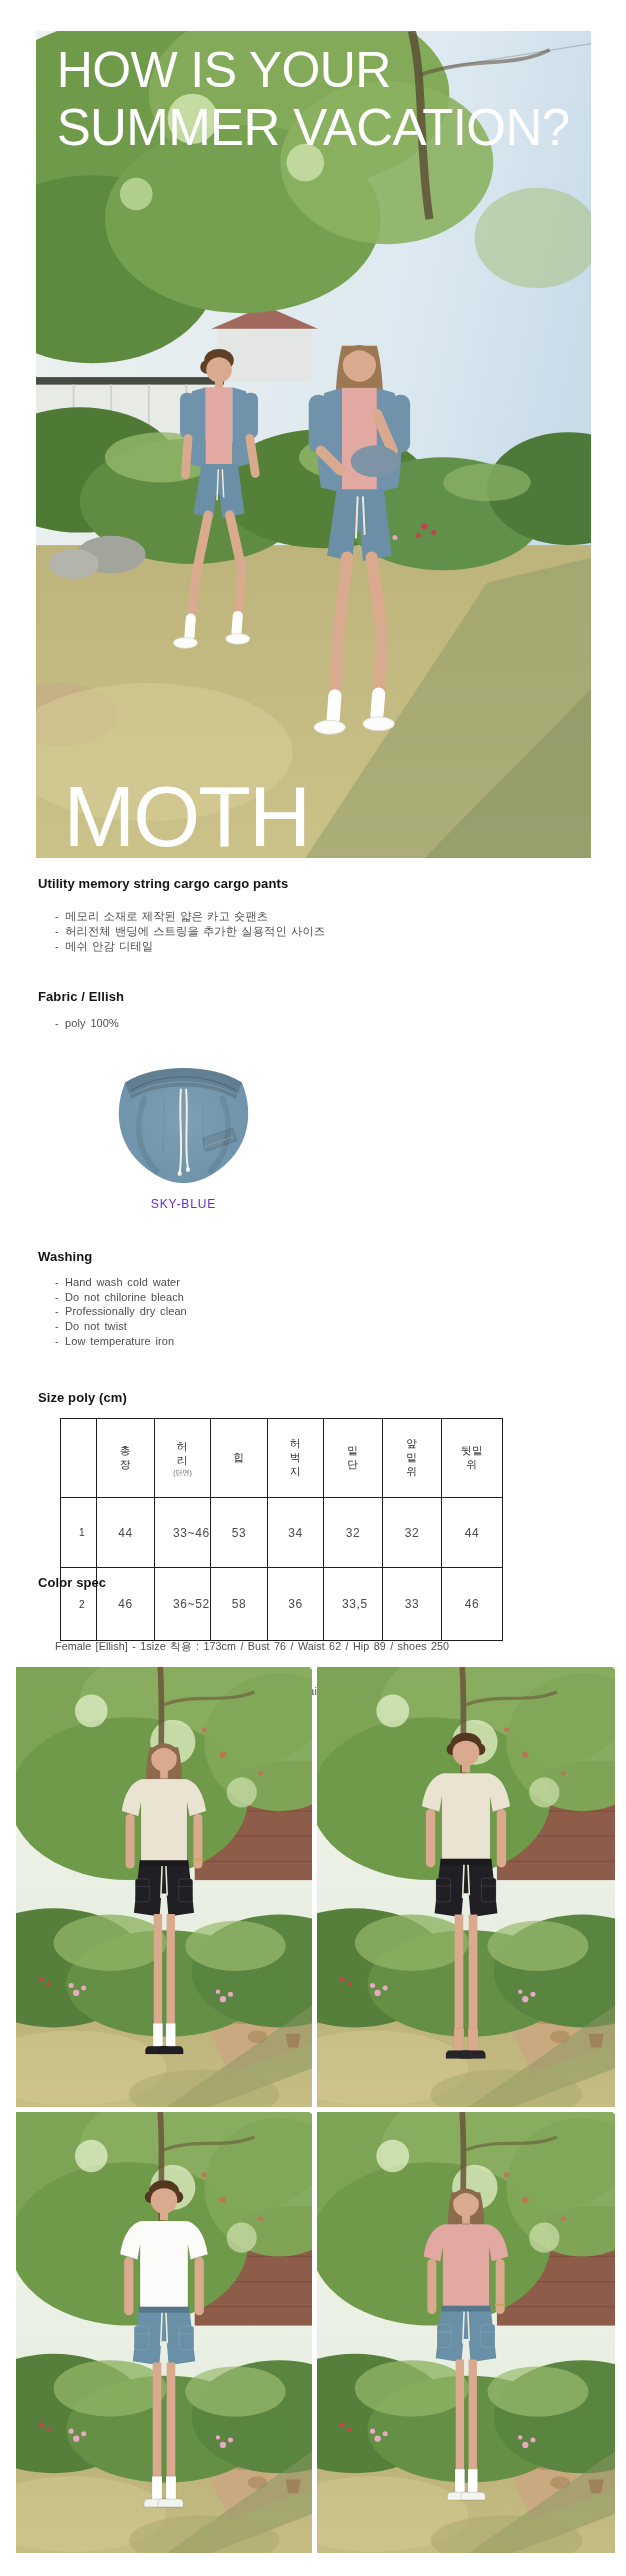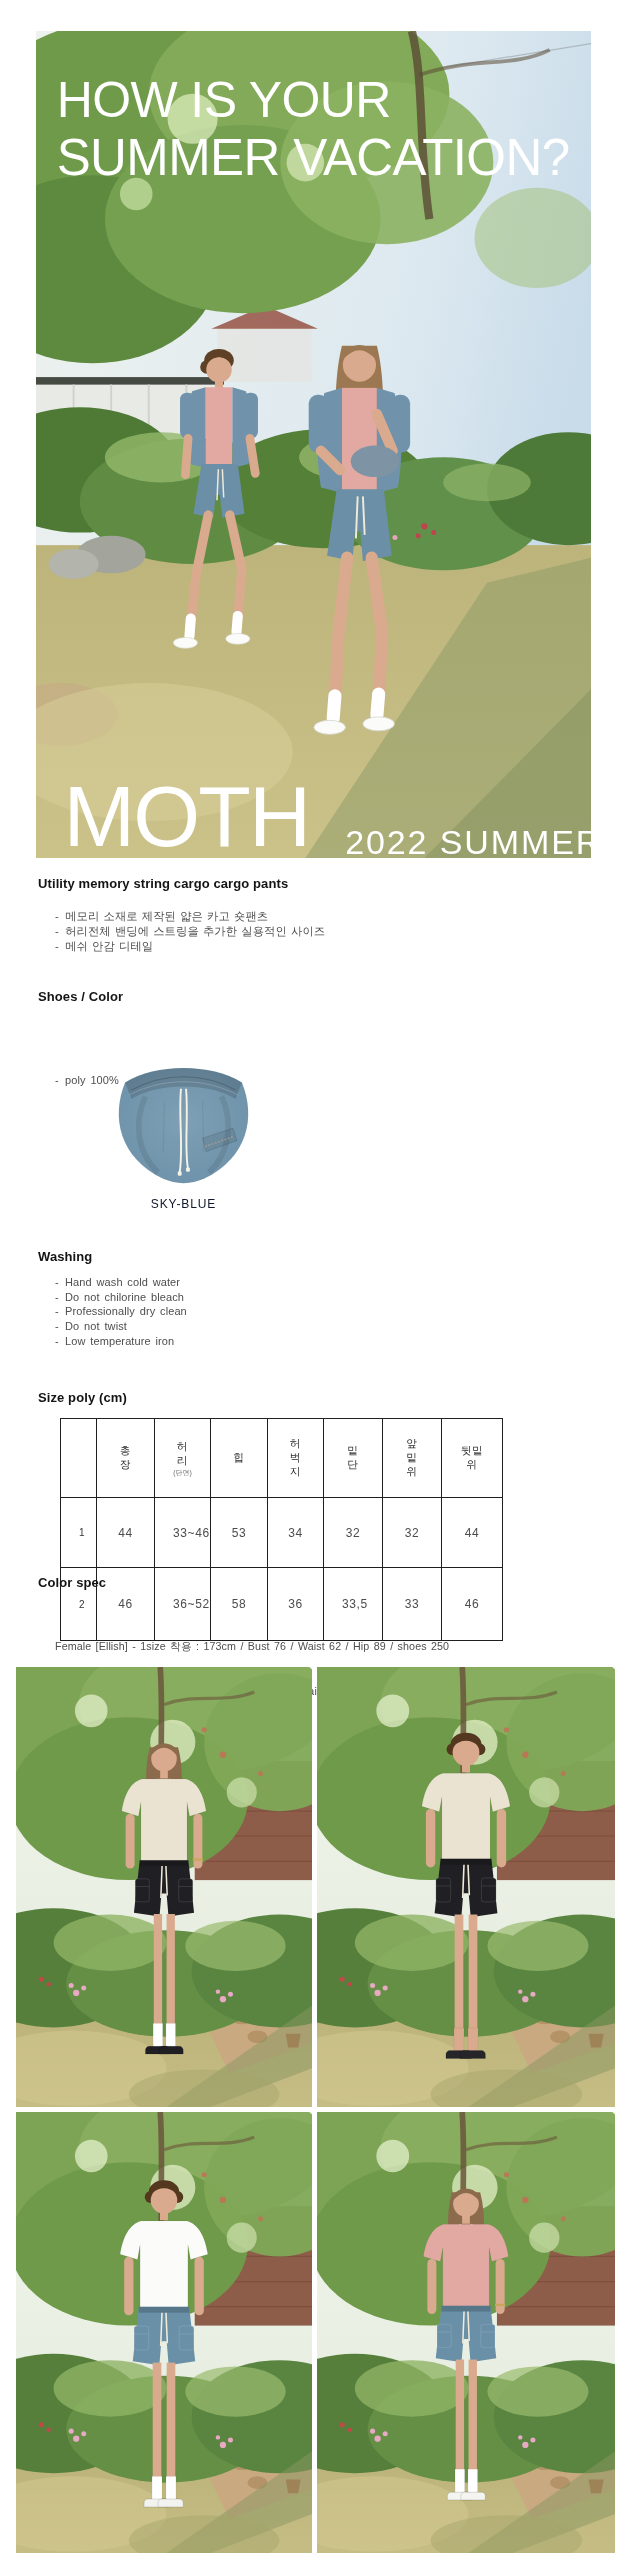--- a/index.html
+++ b/index.html
@@ -2,41 +2,41 @@
 <html style="font-size:10px"><head>
 <meta charset="utf-8">
 <style>
   html,body{margin:0;padding:0;background:#fff;}
   body{font-family:"Liberation Sans","DejaVu Sans",sans-serif;color:#222;}
   #page{position:relative;width:627px;height:2576px;background:#fff;margin:0 auto;overflow:hidden;}
 
   
   .hero{position:absolute;left:36px;top:31px;width:555px;height:827px;overflow:hidden;}
   .hero svg{position:absolute;inset:0;width:100%;height:100%;display:block;}
-  .hero-text{position:absolute;color:#ffffff;font-weight:400;line-height:1;letter-spacing:-0.6px;white-space:nowrap;margin-top:30px;}
+  .hero-text{position:absolute;color:#ffffff;font-weight:400;line-height:1;letter-spacing:-0.6px;white-space:nowrap;}
   .hl1{left:20.7px;top:13.8px;font-size:50px;}
   .hl2{left:20.7px;top:71px;font-size:51px;}
   .brand-row{position:absolute;left:27.6px;bottom:-1.3px;display:flex;align-items:flex-end;gap:36px;color:#fff;line-height:1;white-space:nowrap;}
   .brand{font-size:86px;font-weight:400;letter-spacing:-1.9px;}
   .season{font-size:34px;font-weight:400;letter-spacing:1.9px;}
 
   
   .h{position:absolute;left:38px;font-size:13px;font-weight:700;color:#141414;letter-spacing:0.1px;line-height:1.15;}
   .list{position:absolute;left:55px;color:#4e4e4e;}
   .list .li{display:flex;align-items:flex-end;line-height:14.7px;letter-spacing:0.1px;word-spacing:1.6px;}
   .list .li::before{content:"-";margin-right:6.3px;flex:none;color:#4e4e4e;}
   .list-ko .li{font-size:11.3px;line-height:15px;word-spacing:0.9px;}
   .list-en .li{font-size:11px;}
 
   
   .color-option{position:absolute;text-align:center;}
   .co-blue{left:107px;top:1057px;width:153px;}
   .co-black{left:365px;top:1059px;width:133px;}
   .color-option svg{display:block;margin:0 auto;}
-  .color-label{margin-top:8.1px;font-size:12px;letter-spacing:0.9px;color:#0f172a;}
+  .color-label{margin-top:8.1px;font-size:12px;letter-spacing:0.9px;color:#6d28d9;}
 
   
   .size-table{position:absolute;left:60px;top:1418px;width:442px;border-collapse:collapse;table-layout:fixed;text-align:center;}
   .size-table th,.size-table td{border:0.9px solid #1f1f1f;padding:18px;vertical-align:middle;}
   .size-table thead th{height:33px;font-weight:400;font-size:10.7px;color:#2a2a2a;letter-spacing:0.6px;}
   .size-table tbody tr:nth-child(1) th,.size-table tbody tr:nth-child(1) td{height:33px;}
   .size-table tbody tr:nth-child(2) th,.size-table tbody tr:nth-child(2) td{height:36px;}
   .size-table tbody th{font-weight:400;font-size:10px;color:#333;}
   .size-table td{font-size:12px;color:#4c4c4c;letter-spacing:0.6px;}
   .size-table .note{display:block;font-size:6.9px;color:#666;letter-spacing:0;line-height:1.1;margin-top:0.6px;}
@@ -286,39 +286,38 @@
       <polygon points="886,840 886,1319 430,1319 720,880" fill="#8c9a66" opacity="0.5"></polygon>
       <polygon points="886,1050 886,1319 620,1319" fill="#7f8f5d" opacity="0.45"></polygon>
       <ellipse cx="180" cy="1150" rx="230" ry="110" fill="#d9d099" opacity="0.5"></ellipse>
       <use href="#hero-m" x="172" y="493" width="236" height="601"></use>
       <use href="#hero-f" x="360" y="474" width="307" height="782"></use>
     </svg>
     <div class="hero-text hl1">HOW IS YOUR</div>
     <div class="hero-text hl2">SUMMER VACATION?</div>
     <div class="brand-row">
       <span class="brand">MOTH</span>
-      <span class="season">2022 SUMMER</span>
     </div>
   </div>
 
   <div class="h" style="top:877px">Utility memory string cargo cargo pants</div>
   <div class="list list-ko" style="top:909px">
     <div class="li">
         <span>메모리 소재로 제작된 얇은 카고 숏팬츠</span>
       </div>
     <div class="li">
         <span>허리전체 밴딩에 스트링을 추가한 실용적인 사이즈</span>
       </div>
     <div class="li">
         <span>메쉬 안감 디테일</span>
       </div>
   </div>
 
-  <div class="h" style="top:990px">Shoes / Color</div>
-  <div class="list list-en" style="top:1073px">
+  <div class="h" style="top:990px">Fabric / Ellish</div>
+  <div class="list list-en" style="top:1016px">
     <div class="li">
         <span>poly 100%</span>
       </div>
   </div>
 
   <div class="color-option co-blue">
     <svg width="153" height="132" viewBox="0 0 240 208" style="--shorts-fill: #6a90a8;">
       <use href="#shorts"></use>
     </svg>
     <div class="color-label">SKY-BLUE</div>

